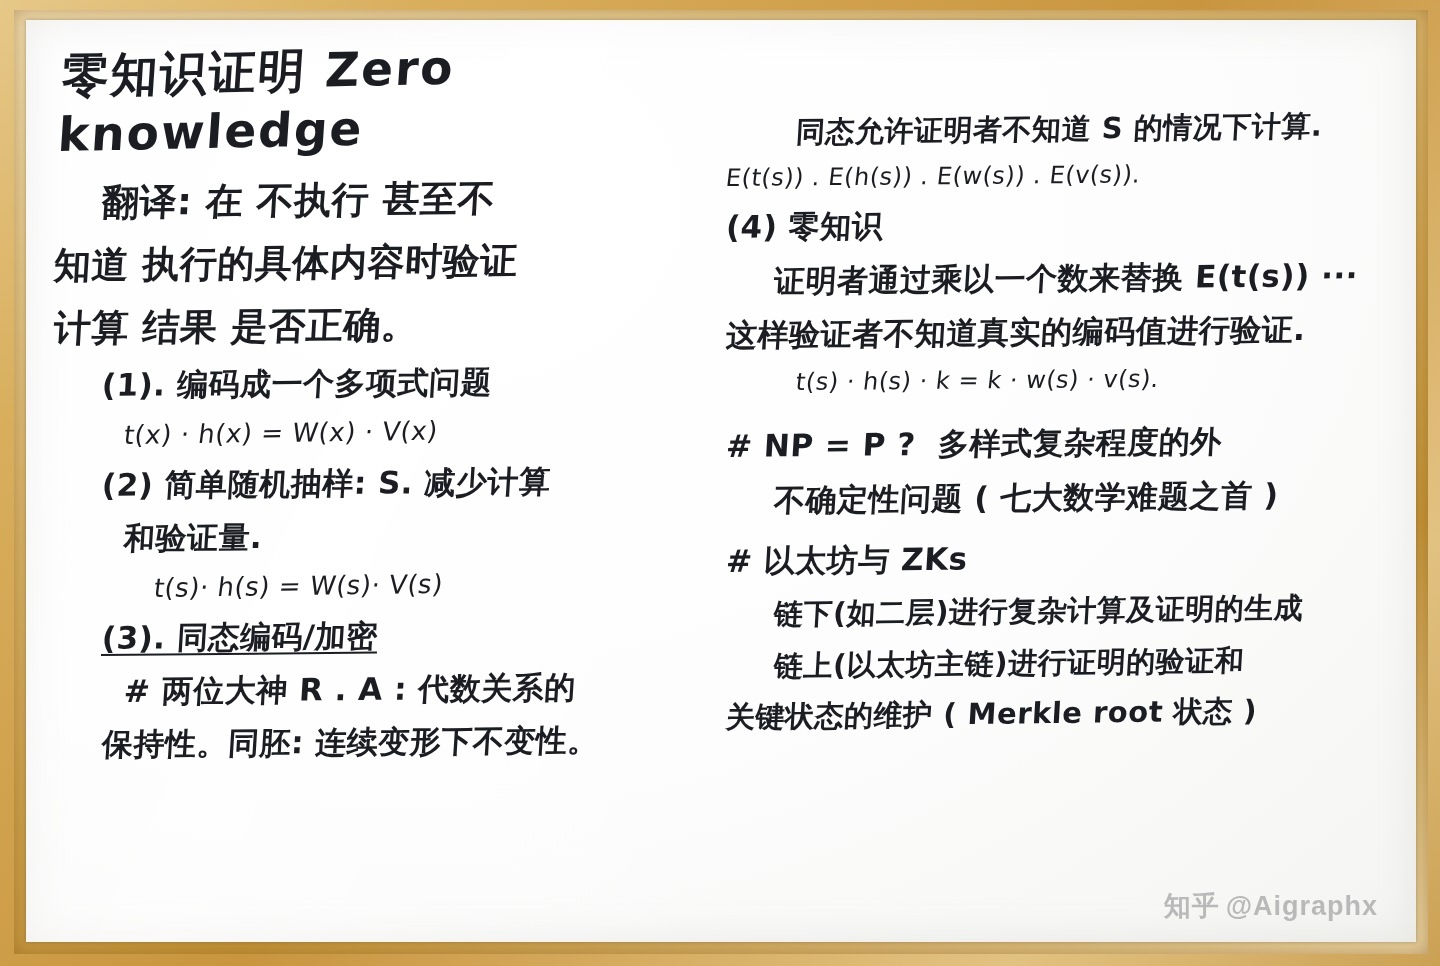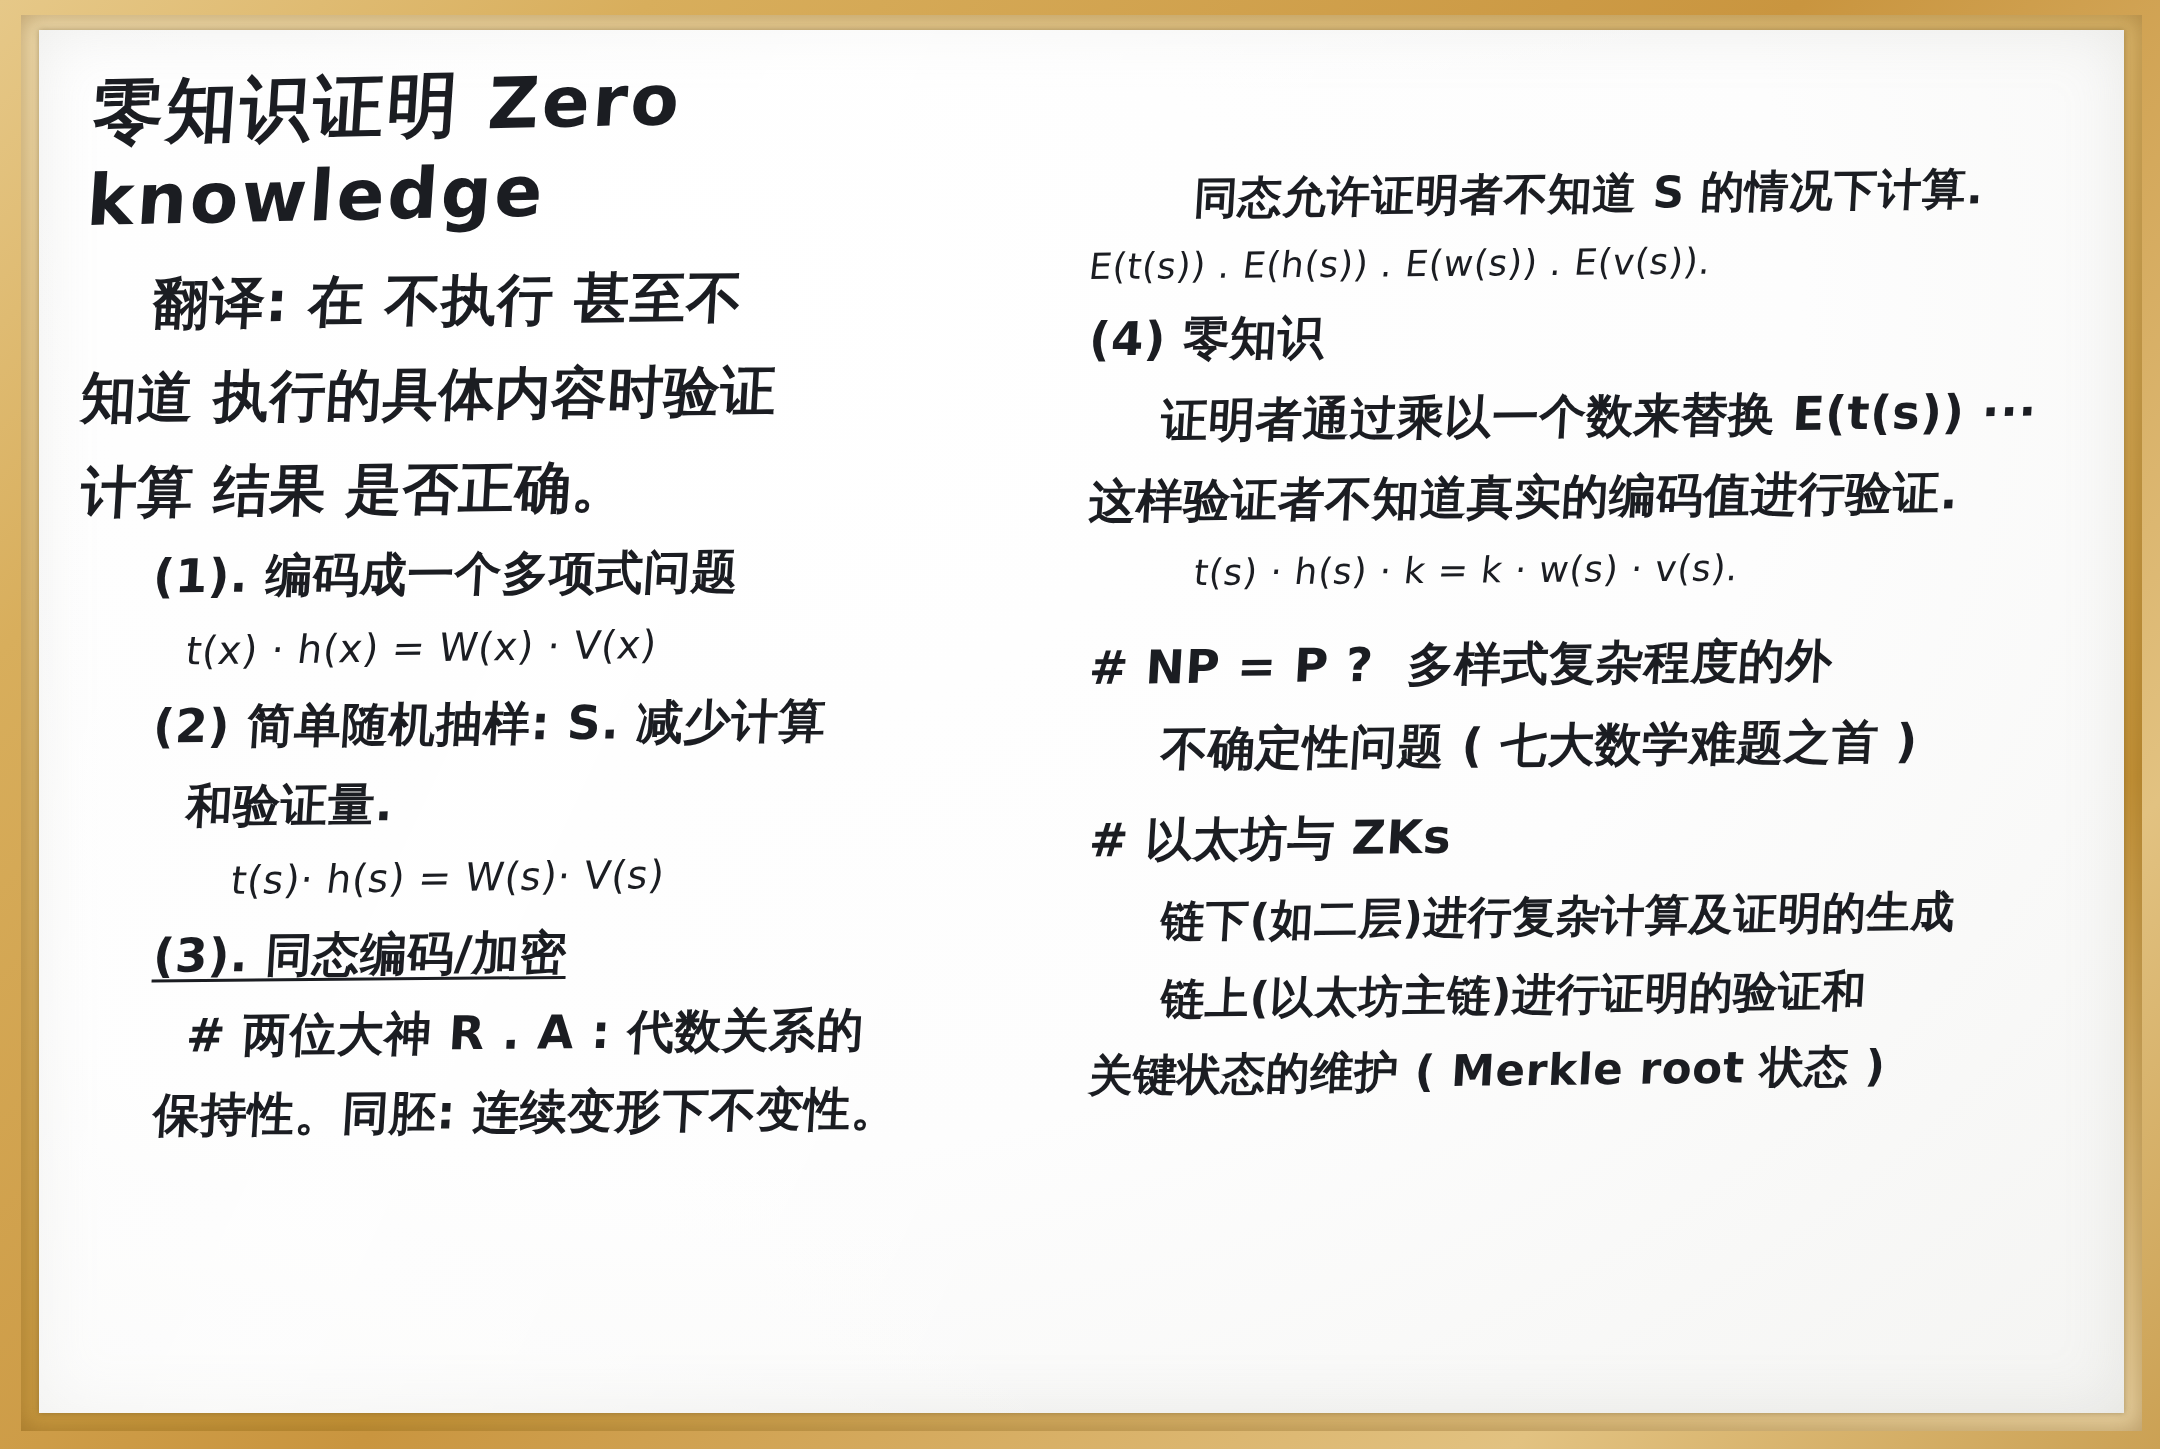--- a/index.html
+++ b/index.html
@@ -154,14 +154,18 @@
 
       <div class="hw r-line2" style="margin-top:30px"># NP = P ?  多样式复杂程度的外</div>
       <div class="hw r-line2 indent1">不确定性问题 ( 七大数学难题之首 )</div>
 
       <div class="hw r-line2" style="margin-top:22px"># 以太坊与 ZKs</div>
       <div class="hw r-line indent1">链下(如二层)进行复杂计算及证明的生成</div>
       <div class="hw r-line indent1">链上(以太坊主链)进行证明的验证和</div>
       <div class="hw r-line">关键状态的维护 ( Merkle root 状态 )</div>
     </div>
 
+    <div id="watermark">
+      <span class="wm-logo">知乎</span>
+      <span>@Aigraphx</span>
+    </div>
   </div>
 </div>
 
 </body></html>

